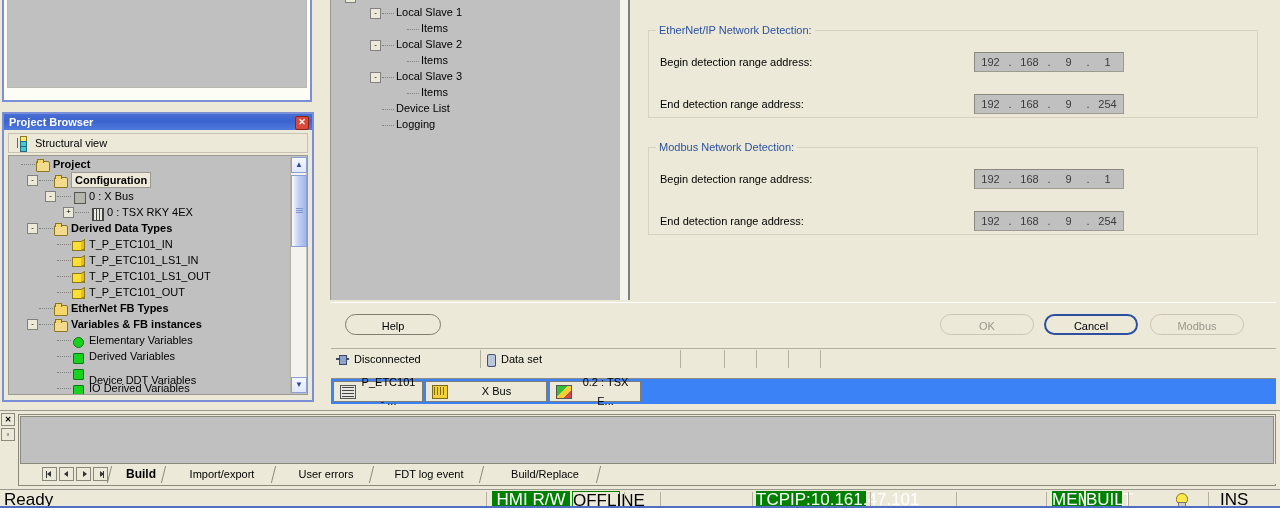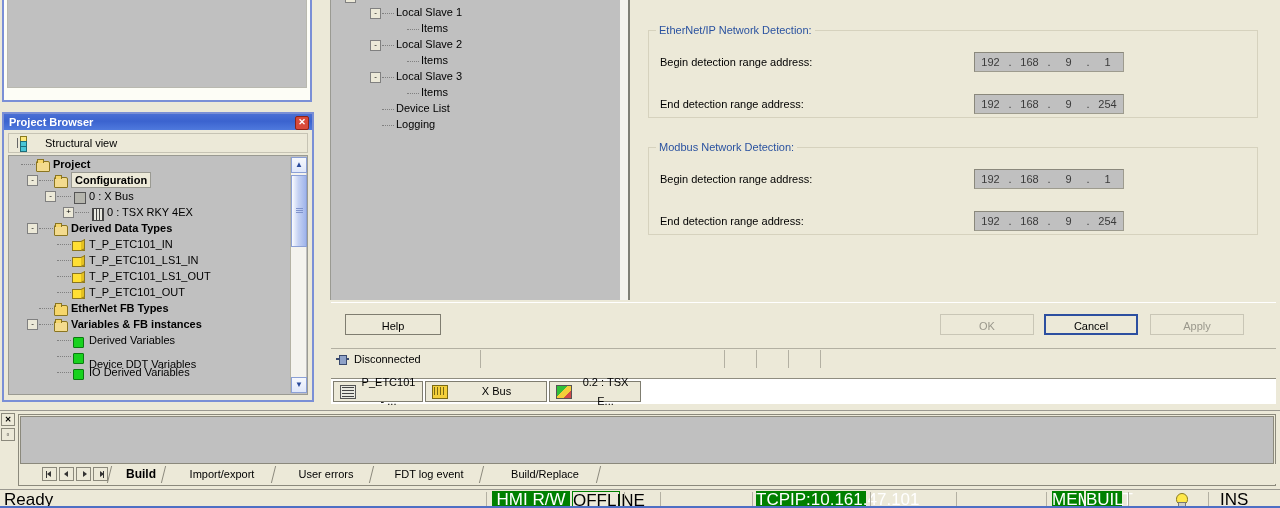--- a/index.html
+++ b/index.html
@@ -32,21 +32,21 @@
       border:2px solid #7a8fd6;box-sizing:border-box;}
   #pb-title{position:absolute;left:0;top:0;width:100%;height:16px;
       background:linear-gradient(to bottom,#4a6fd4 0%,#3b63cf 45%,#4f79dd 100%);
       color:#fff;font-weight:bold;font-size:11px;line-height:16px;padding-left:5px;
       box-sizing:border-box;}
   #pb-close{position:absolute;right:3px;top:2px;width:12px;height:12px;
       background:#d94a3a;border:1px solid #8d2318;border-radius:2px;color:#fff;
       font-size:9px;font-weight:bold;line-height:10px;text-align:center;cursor:pointer;}
   #pb-view{position:absolute;left:4px;top:19px;width:300px;height:20px;
       background:#ece9d8;border:1px solid #c6c3b4;box-sizing:border-box;
-      display:flex;align-items:center;gap:16px;padding-left:6px;}
+      display:flex;align-items:center;gap:6px;padding-left:6px;}
   .sv-icon{width:14px;height:14px;position:relative;flex:0 0 auto;}
   .sv-icon i{position:absolute;display:block;}
   .sv-icon .b1{left:5px;top:0;width:5px;height:4px;background:#ffe87c;border:1px solid #8a7a20;}
   .sv-icon .b2{left:5px;top:5px;width:5px;height:4px;background:#49c6d6;border:1px solid #1d6d7a;}
   .sv-icon .b3{left:5px;top:10px;width:5px;height:4px;background:#49c6d6;border:1px solid #1d6d7a;}
   .sv-icon .vl{left:2px;top:2px;width:1px;height:10px;background:#666;}
   #pb-tree-box{position:absolute;left:4px;top:41px;width:300px;height:240px;
       background:#c0c0c0;border:1px solid #9a9a92;box-sizing:border-box;overflow:hidden;}
   #pb-tree{position:absolute;left:0;top:0;width:282px;height:298px;overflow:hidden;}
   .trow{height:16px;line-height:16px;white-space:nowrap;position:relative;font-size:11px;}
@@ -111,21 +111,21 @@
       border:1px solid #9d9b8e;border-top-color:#8a887c;border-left-color:#8a887c;
       box-sizing:border-box;display:flex;align-items:center;color:#3a3a3a;font-size:11px;}
   .ipbox span.oct{flex:1 1 0;text-align:center;}
   .ipbox span.dot{width:8px;text-align:center;}
 
   
   #btnbar{left:331px;top:302px;width:945px;height:44px;background:#ece9d8;
           border-top:1px solid #fff;box-sizing:border-box;}
   .dlgbtn{position:absolute;top:11px;height:21px;background:#ece9d8;
       border:1px solid #7f7d70;box-sizing:border-box;font-size:11px;color:#000;
-      text-align:center;line-height:23px;cursor:pointer;border-radius:0;}
+      text-align:center;line-height:23px;cursor:pointer;border-radius:12px;}
   .dlgbtn.def{border:2px solid #2c4fa0;line-height:21px;}
   .dlgbtn.dis{color:#9a988c;border-color:#c9c6b6;cursor:default;}
   #btn-help{left:14px;width:96px;}
   #btn-ok{left:609px;width:94px;}
   #btn-cancel{left:713px;width:94px;}
   #btn-apply{left:819px;width:94px;}
 
   
   #dlgstatus{left:331px;top:348px;width:945px;height:20px;background:#ece9d8;
       border-top:1px solid #b3b0a2;box-sizing:border-box;}
@@ -135,21 +135,21 @@
   .plug{width:13px;height:10px;position:relative;flex:0 0 auto;}
   .plug b{position:absolute;left:3px;top:1px;width:6px;height:8px;background:#8fa2c8;
       border:1px solid #3a4a6d;}
   .plug i{position:absolute;top:4px;width:3px;height:2px;background:#3a4a6d;}
   .plug i.l{left:0;} .plug i.r{right:0;}
   .cyl{width:10px;height:13px;position:relative;flex:0 0 auto;}
   .cyl b{position:absolute;left:1px;top:1px;width:7px;height:11px;background:#b9c6dc;
       border:1px solid #45506b;border-radius:3px/2px;}
 
   
-  #dlgtabs{left:331px;top:378px;width:945px;height:26px;background:#ffffff;
+  #dlgtabs{left:331px;top:378px;width:945px;height:26px;background:#3b82f6;
       border-top:1px solid #8f8d80;box-sizing:border-box;}
   .dtab{position:absolute;top:2px;height:21px;background:#ece9d8;
       border:1px solid #7f7d70;box-sizing:border-box;font-size:11px;line-height:19px;
       display:flex;align-items:center;gap:5px;padding:0 6px;cursor:pointer;}
   .ico-doc{width:14px;height:12px;background:#e8e8e0;border:1px solid #555;position:relative;flex:0 0 auto;}
   .ico-doc:after{content:"";position:absolute;left:1px;top:1px;right:1px;bottom:1px;
       background:repeating-linear-gradient(to bottom,#444 0 1px,#e8e8e0 1px 3px);}
   .ico-rack{width:14px;height:12px;background:#f3cf3a;border:1px solid #7a6a12;position:relative;flex:0 0 auto;}
   .ico-rack:after{content:"";position:absolute;left:1px;top:1px;right:1px;bottom:3px;
       background:repeating-linear-gradient(to right,#7a6a12 0 1px,#f3cf3a 1px 3px);}
@@ -282,20 +282,25 @@
             <span class="lbl bold " style="position:absolute;left:62px;top:0px;line-height:16px;">EtherNet FB Types</span>
           </div>
           <div class="trow">
             <span class="exp" style="position:absolute;left:18px;top:3px;">-</span>
             <span class="dots" style="position:absolute;left:30px;top:8px;width:14px;"></span>
             <span style="position:absolute;left:44px;top:0;"><span class="fold open"><b></b></span></span>
             <span class="lbl bold " style="position:absolute;left:62px;top:0px;line-height:16px;">Variables &amp; FB instances</span>
           </div>
           <div class="trow">
             <span class="dots" style="position:absolute;left:48px;top:8px;width:14px;"></span>
+            <span style="position:absolute;left:62px;top:0;"><span class="gball"><b></b></span></span>
+            <span class="lbl  " style="position:absolute;left:80px;top:0px;line-height:16px;">Elementary Variables</span>
+          </div>
+          <div class="trow">
+            <span class="dots" style="position:absolute;left:48px;top:8px;width:14px;"></span>
             <span style="position:absolute;left:62px;top:0;"><span class="gball cube"><b></b></span></span>
             <span class="lbl  " style="position:absolute;left:80px;top:0px;line-height:16px;">Derived Variables</span>
           </div>
           <div class="trow">
             <span class="dots" style="position:absolute;left:48px;top:8px;width:14px;"></span>
             <span style="position:absolute;left:62px;top:0;"><span class="gball cube"><b></b></span></span>
             <span class="lbl  " style="position:absolute;left:80px;top:8px;line-height:16px;">Device DDT Variables</span>
           </div>
           <div class="trow">
             <span class="dots" style="position:absolute;left:48px;top:8px;width:14px;"></span>
@@ -404,31 +409,37 @@
             <span class="oct">254</span>
           </div>
         </div>
       </div>
   </div>
 
   <div id="btnbar" class="abs">
     <div id="btn-help" class="dlgbtn">Help</div>
     <div id="btn-ok" class="dlgbtn dis">OK</div>
     <div id="btn-cancel" class="dlgbtn def">Cancel</div>
-    <div id="btn-apply" class="dlgbtn dis">Apply</div>
+    <div id="btn-apply" class="dlgbtn dis">Modbus</div>
   </div>
 
   <div id="dlgstatus" class="abs">
     <div class="stcell" style="left:0;width:150px;">
       <span class="plug">
           <i class="l"></i>
           <b></b>
           <i class="r"></i>
         </span>
       <span>Disconnected</span>
+    </div>
+    <div class="stcell" style="left:150px;width:200px;">
+      <span class="cyl">
+          <b></b>
+        </span>
+      <span>Data set</span>
     </div>
     <div class="stcell" style="left:350px;width:44px;"></div>
     <div class="stcell" style="left:394px;width:32px;"></div>
     <div class="stcell" style="left:426px;width:32px;"></div>
     <div class="stcell" style="left:458px;width:32px;"></div>
   </div>
 
   <div id="dlgtabs" class="abs">
       <div class="dtab" style="left: 2px; width: 90px;">
         <span class="ico-doc"></span>

